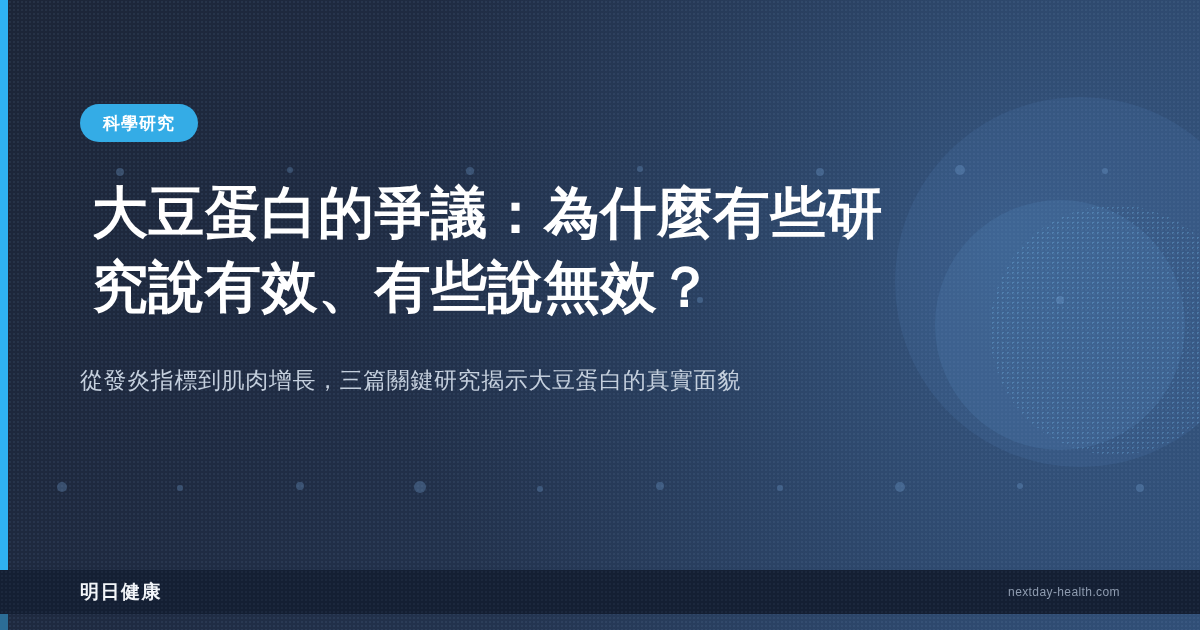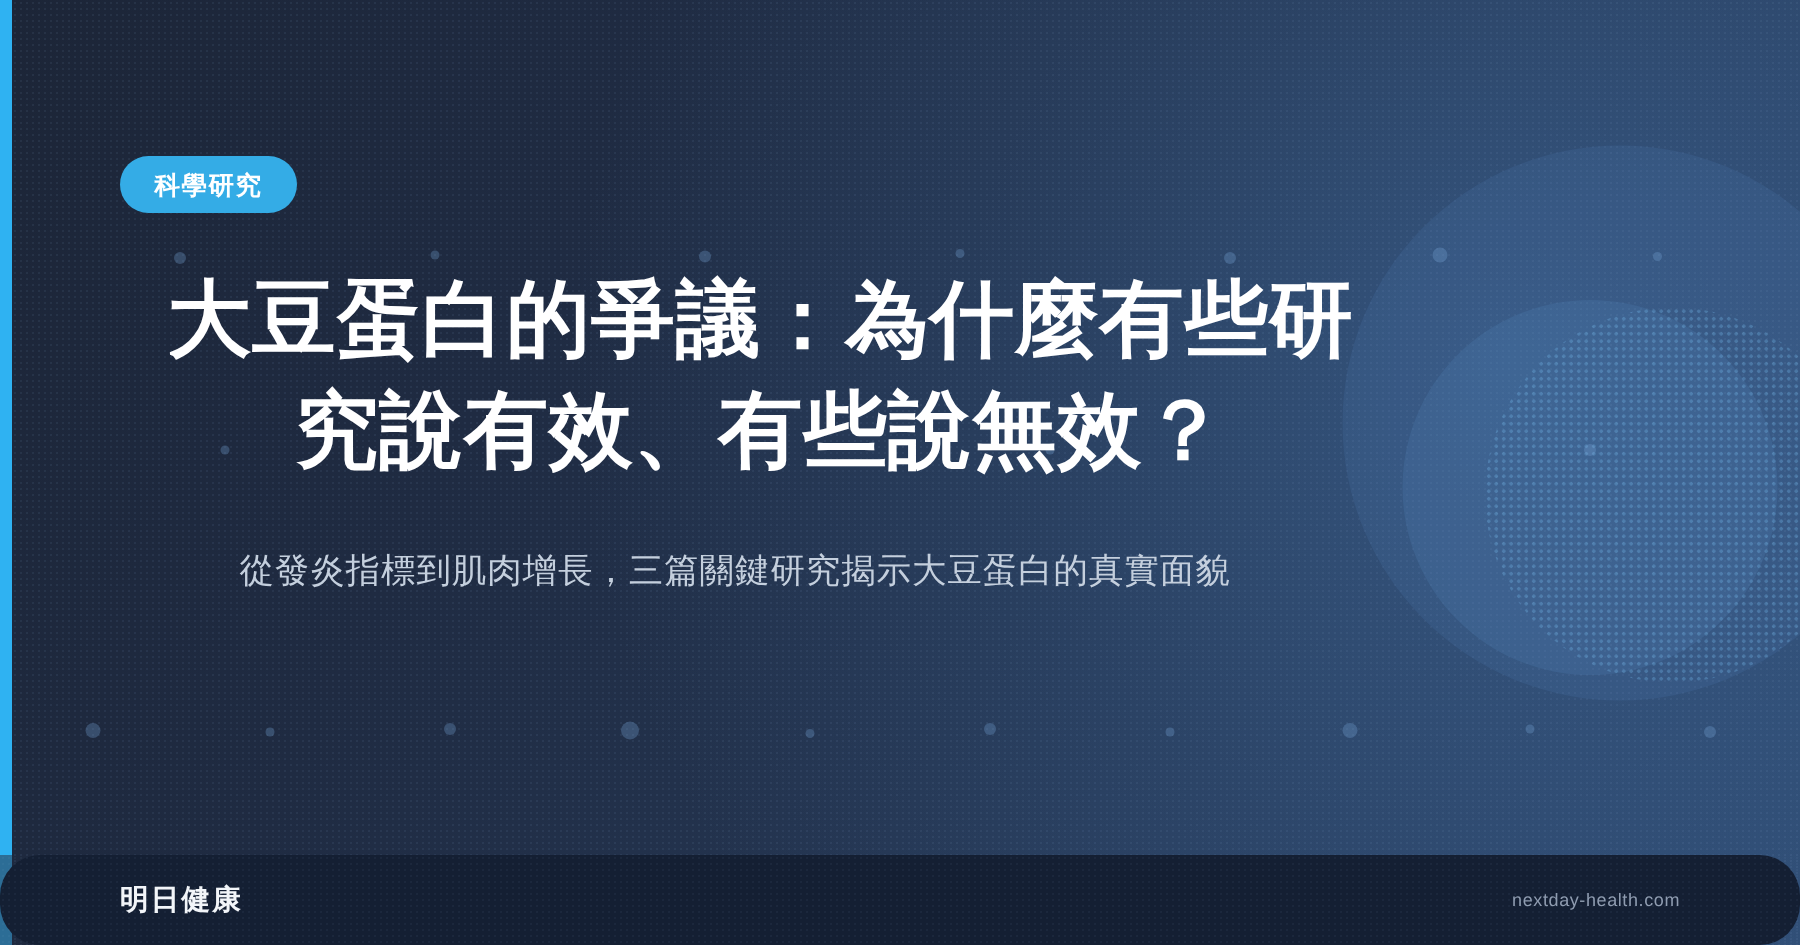--- a/index.html
+++ b/index.html
@@ -13,21 +13,20 @@
 
   #card {
     position: relative;
     width: 1200px;
     height: 630px;
     overflow: hidden;
     background:
       radial-gradient(circle at 88% 42%, rgba(58,104,158,0.55) 0%, rgba(58,104,158,0.0) 46%),
       linear-gradient(118deg, #1d2639 0%, #202d46 34%, #253css 60%, #2a4164 100%);
     background-color: #737373;
-    text-align: center;
   }
 
   
   #bg-gradient {
     position: absolute;
     inset: 0;
     background: linear-gradient(117deg, #1c2537 0%, #1f2b42 30%, #243551 58%, #2b4366 86%, #2e4a70 100%);
   }
 
   
@@ -151,23 +150,22 @@
     line-height: 1.6;
     letter-spacing: 0.6px;
   }
 
   
   #footer {
     position: absolute;
     left: 0;
     top: 570px;
     width: 1200px;
-    height: 60px;
+    height: 44px;
     background: #141f33;
-    border-radius: 27px;
   }
   #footer-dots {
     position: absolute;
     inset: 0;
     background-image: radial-gradient(rgba(140,175,215,0.06) 1px, transparent 1px);
     background-size: 4px 4px;
   }
   #footer-brand {
     position: absolute;
     left: 80px;

